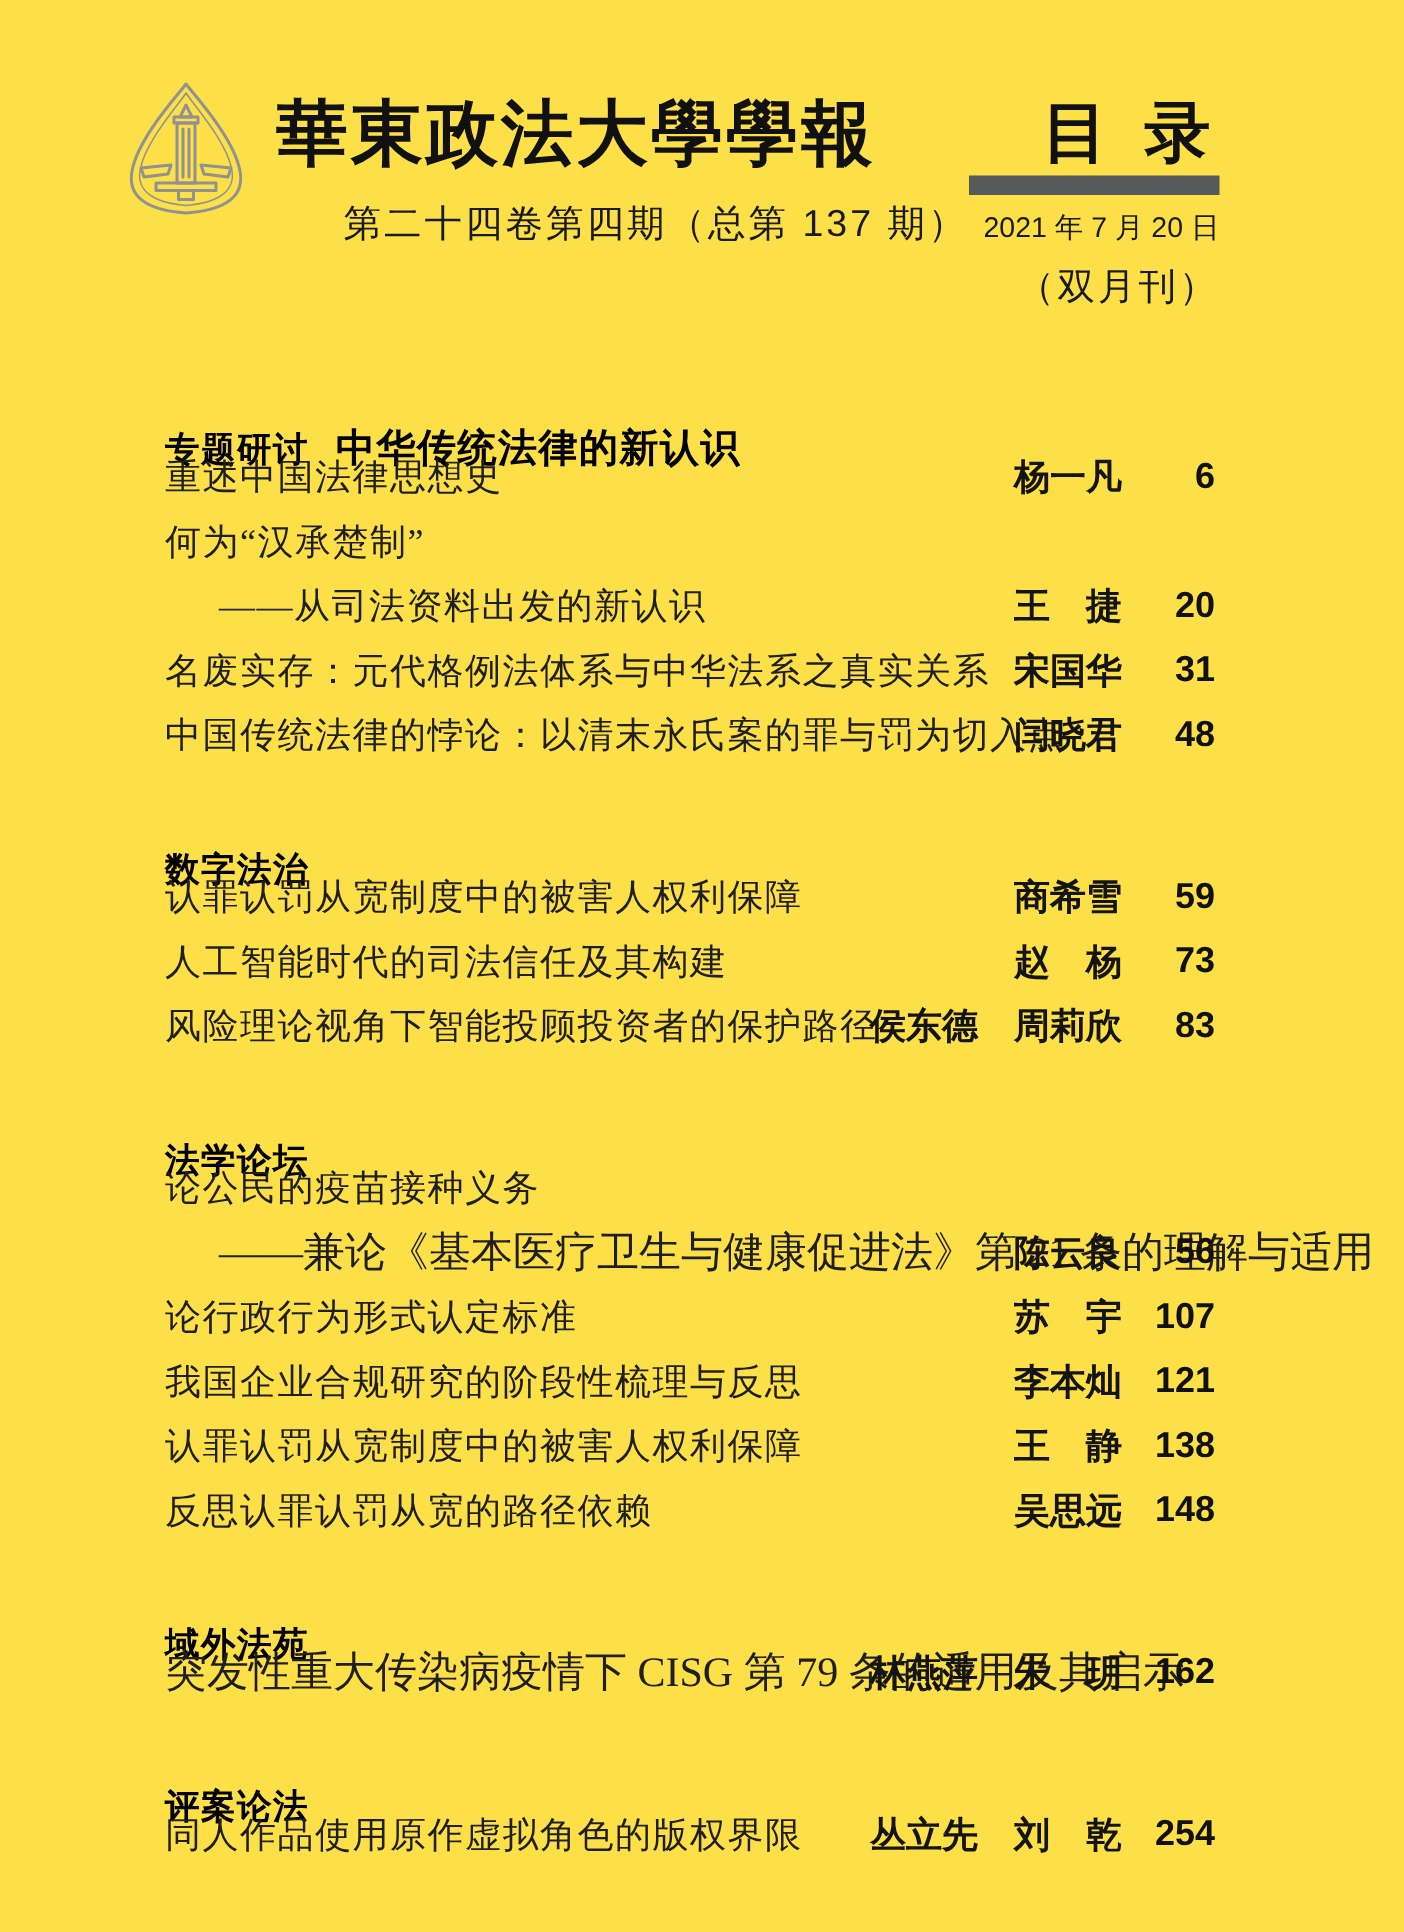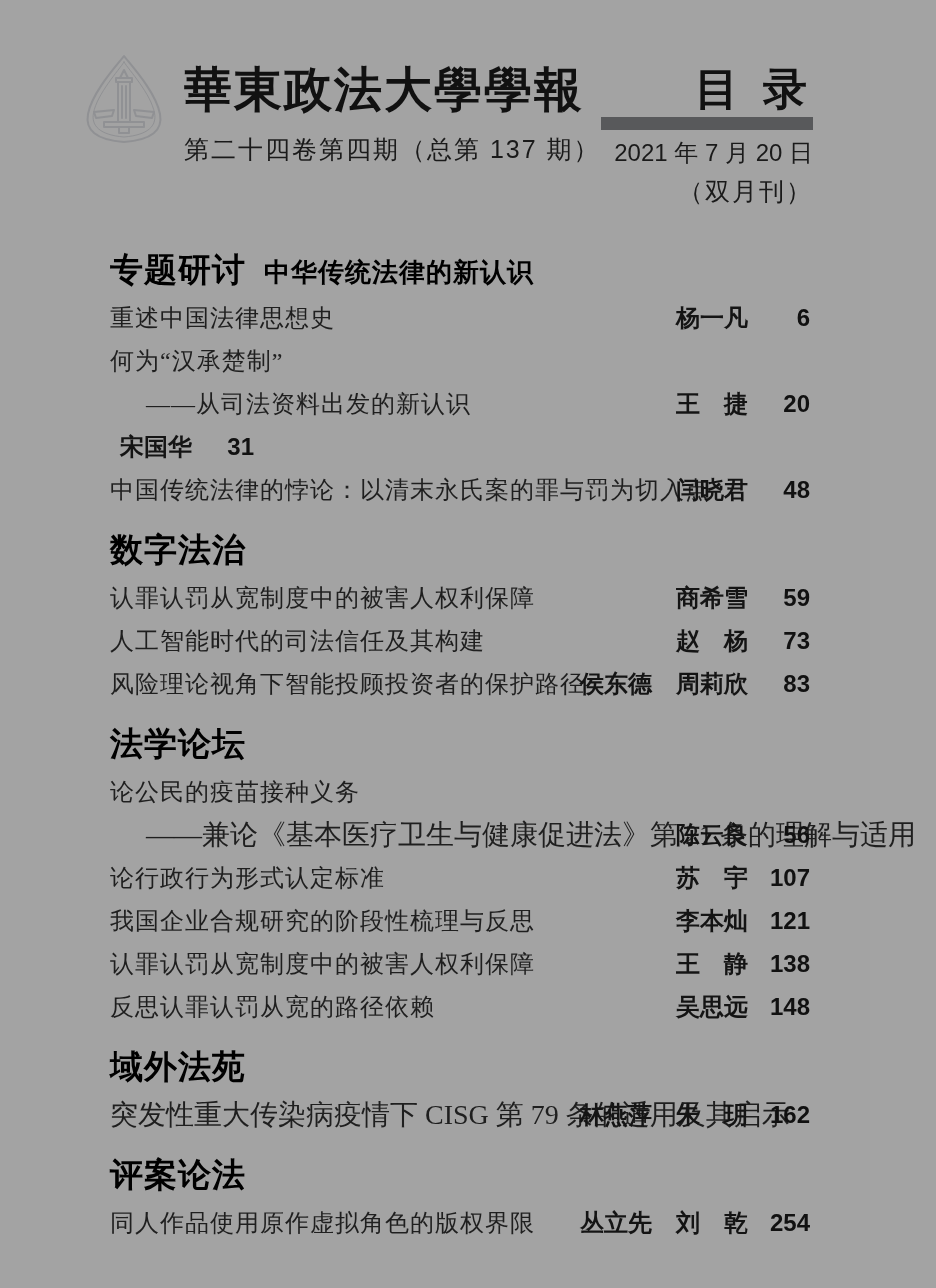--- a/index.html
+++ b/index.html
@@ -1,67 +1,67 @@
 <!DOCTYPE html>
 <html><head>
 <meta charset="utf-8">
 <style>
   * { margin:0; padding:0; box-sizing:border-box; }
   html,body { background:#ffffff; }
   .page {
     position:relative;
     width:936px; height:1288px;
-    background:#a3a3a3;
+    background:#fde047;
     overflow:hidden;
     font-family:"DejaVu Serif","Liberation Serif",serif;
     color:#1f1f1f;
   }
 
   
   .header { display:flex; align-items:flex-start; padding:52px 123px 0 72px; }
   .logo { width:104px; height:98px; flex:0 0 auto; }
   .logo svg { width:100%; height:100%; }
   .header-mid { padding-top:8px; margin-left:8px; }
   .journal-title {
     font-family:"DejaVu Serif","Liberation Serif",serif;
     font-weight:900; font-size:48px; line-height:58px;
     letter-spacing:2px; white-space:nowrap; color:#111;
   }
   .issue-line {
     font-family:"Liberation Sans","DejaVu Sans",sans-serif;
     font-size:25px; line-height:30px; margin-top:16px;
-    letter-spacing:2px; color:#1a1a1a; white-space:nowrap;
+    letter-spacing:2px; color:#1a1a1a; white-space:nowrap;margin-left:45px;
   }
   .header-right { margin-left:auto; width:232px; padding-top:14px; text-align:right; }
   .toc-title {
     font-family:"Liberation Sans","DejaVu Sans",sans-serif;
     font-weight:bold; font-size:44px; line-height:46px;
     letter-spacing:6px; color:#111; white-space:nowrap;
   }
   .head-bar { height:13px; background:#58595b; margin:5px 0 8px; width:100%; }
   .date-line {
     font-family:"Liberation Sans","DejaVu Sans",sans-serif;
-    font-size:24px; line-height:30px; color:#1a1a1a; white-space:nowrap;
+    font-size:19px; line-height:30px; color:#1a1a1a; white-space:nowrap;
   }
   .freq-line {
     font-family:"Liberation Sans","DejaVu Sans",sans-serif;
     font-size:25px; line-height:28px; margin-top:9px;
     letter-spacing:2px; color:#1a1a1a; white-space:nowrap;
   }
 
   
   .toc { padding:26px 126px 0 110px; }
   .section { margin-top:17px; }
   .section-head {
     display:flex; align-items:baseline;
     height:44px; margin-bottom:4px;
     font-family:"Liberation Sans","DejaVu Sans",sans-serif;
     font-weight:bold; color:#000;
   }
-  .section-heading { font-size:33px; letter-spacing:1px; white-space:nowrap; }
+  .section-heading { font-size:23px; letter-spacing:1px; white-space:nowrap;margin-top:36px; }
   .section-subheading { font-size:26px; margin-left:18px; letter-spacing:1px; white-space:nowrap; }
   .section-subheading:empty { display:none; }
   .row { display:flex; align-items:center; height:43px; }
   .row-title {
     flex:1 1 auto; min-width:0;
     font-size:24px; letter-spacing:1px; white-space:nowrap;
     color:#1f1f1f;
     font-family:Liberation Serif, serif;
   }
   .row-title.indent { padding-left:36px; }
@@ -124,20 +124,21 @@
         <div class="row">
       <span class="row-title">何为“汉承楚制”</span>
 
     </div>
         <div class="row">
       <span class="row-title indent">——从司法资料出发的新认识</span>
       <span class="row-authors">王　捷</span>
       <span class="row-page">20</span>
     </div>
         <div class="row">
+      <span class="row-title">名废实存：元代格例法体系与中华法系之真实关系</span>
       <span class="row-authors">宋国华</span>
       <span class="row-page">31</span>
     </div>
         <div class="row">
       <span class="row-title">中国传统法律的悖论：以清末永氏案的罪与罚为切入点</span>
       <span class="row-authors">闫晓君</span>
       <span class="row-page">48</span>
     </div>
       </div>
       <div class="section">

